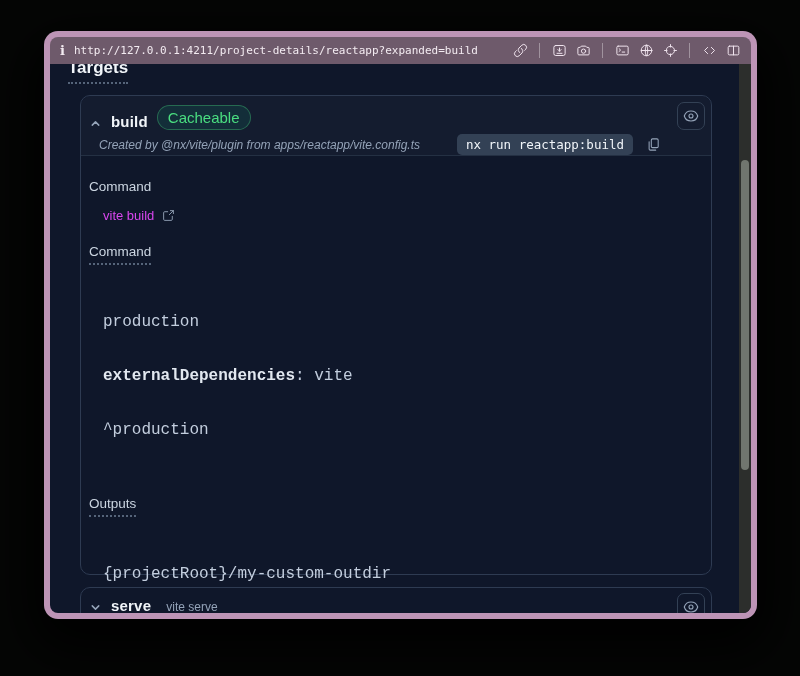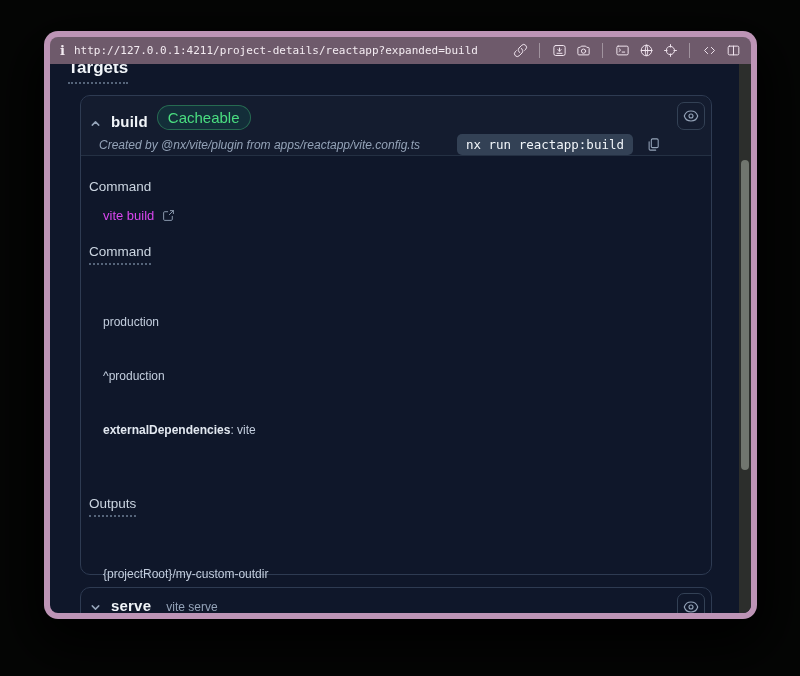--- a/index.html
+++ b/index.html
@@ -90,21 +90,21 @@
   .card-body { padding:2px 16px 0 8px; }
   .sec-h { font-size:13.5px; font-weight:500; color:#cbd5e1; margin-top:21px; }
   .cmd-line {
     display:flex; align-items:center; gap:8px;
     margin:14px 0 1px 14px; font-size:13px; color:#d946ef;
   }
   .ext-link { color:#94a3b8; display:flex; cursor:pointer; background:none; border:none; padding:0; }
   .ext-link svg { width:13px; height:13px; stroke:currentColor; fill:none; stroke-width:1.7; stroke-linecap:round; stroke-linejoin:round; }
   .mono-items {
     margin:12px 0 1px 14px;
-    font-family:Liberation Sans, sans-serif; font-size:12px; line-height:18px;
+    font-family:Liberation Mono, monospace; font-size:16px; line-height:18px;
     color:#c3cede; white-space:pre;
   }
   .bold-key { font-weight:700; color:#e2e8f0; }
 
   
   #serve-card .hdr-row1 { padding:8px 10px 0 8px; }
   .serve-cmd { font-size:12px; color:#94a3b8; margin-left:6px; }
   #serve-card .eye-btn { top:5px; }
 
   
@@ -216,22 +216,22 @@
             <svg viewBox="0 0 24 24">
                 <path d="M13.5 10.5L21 3m-5.5 0H21v5.5"></path>
                 <path d="M19 13.5V19a2 2 0 01-2 2H5a2 2 0 01-2-2V7a2 2 0 012-2h5.5"></path>
               </svg>
           </button>
         </div>
 
         <div class="sec-h"><span class="dotted-u">Command</span></div>
         <div class="mono-items">
           <div>production</div>
+          <div><span class="bold-key">externalDependencies</span><span>: vite</span></div>
           <div>^production</div>
-          <div><span class="bold-key">externalDependencies</span><span>: vite</span></div>
         </div>
 
         <div class="sec-h"><span class="dotted-u">Outputs</span></div>
         <div class="mono-items">
           <div>{projectRoot}/my-custom-outdir</div>
         </div>
 
         <div class="sec-h"><span class="dotted-u">Depends On</span></div>
 
       </div>

